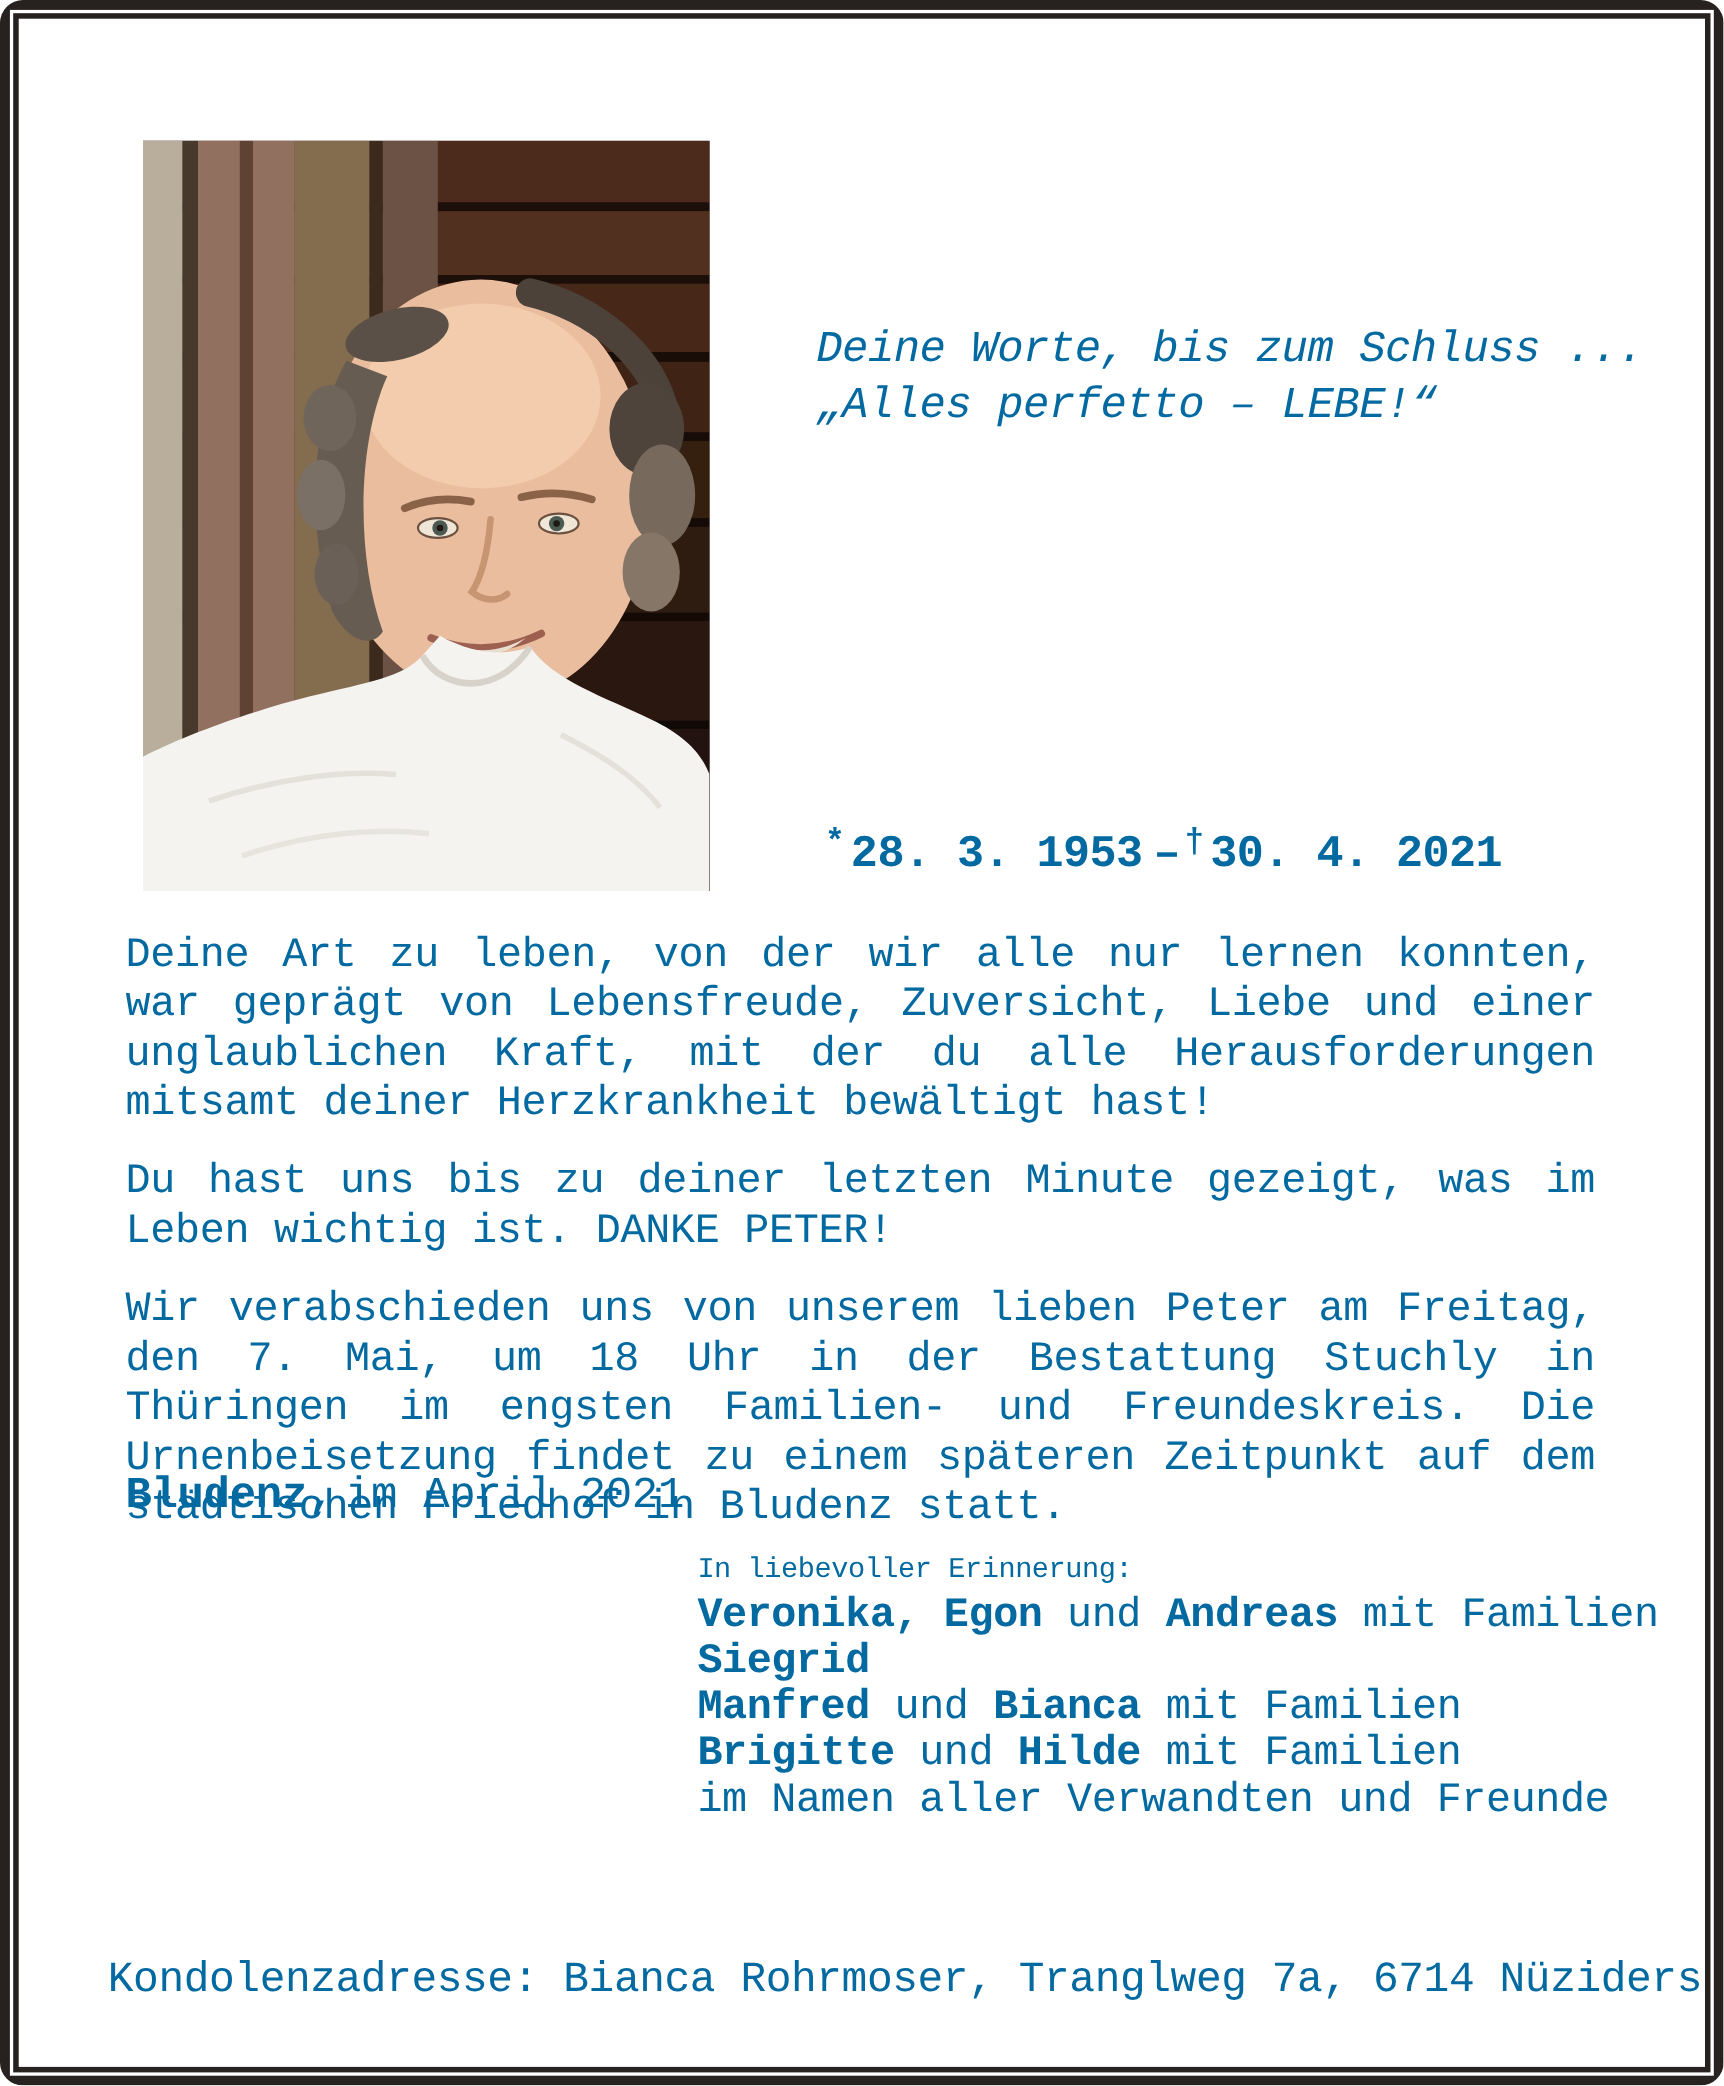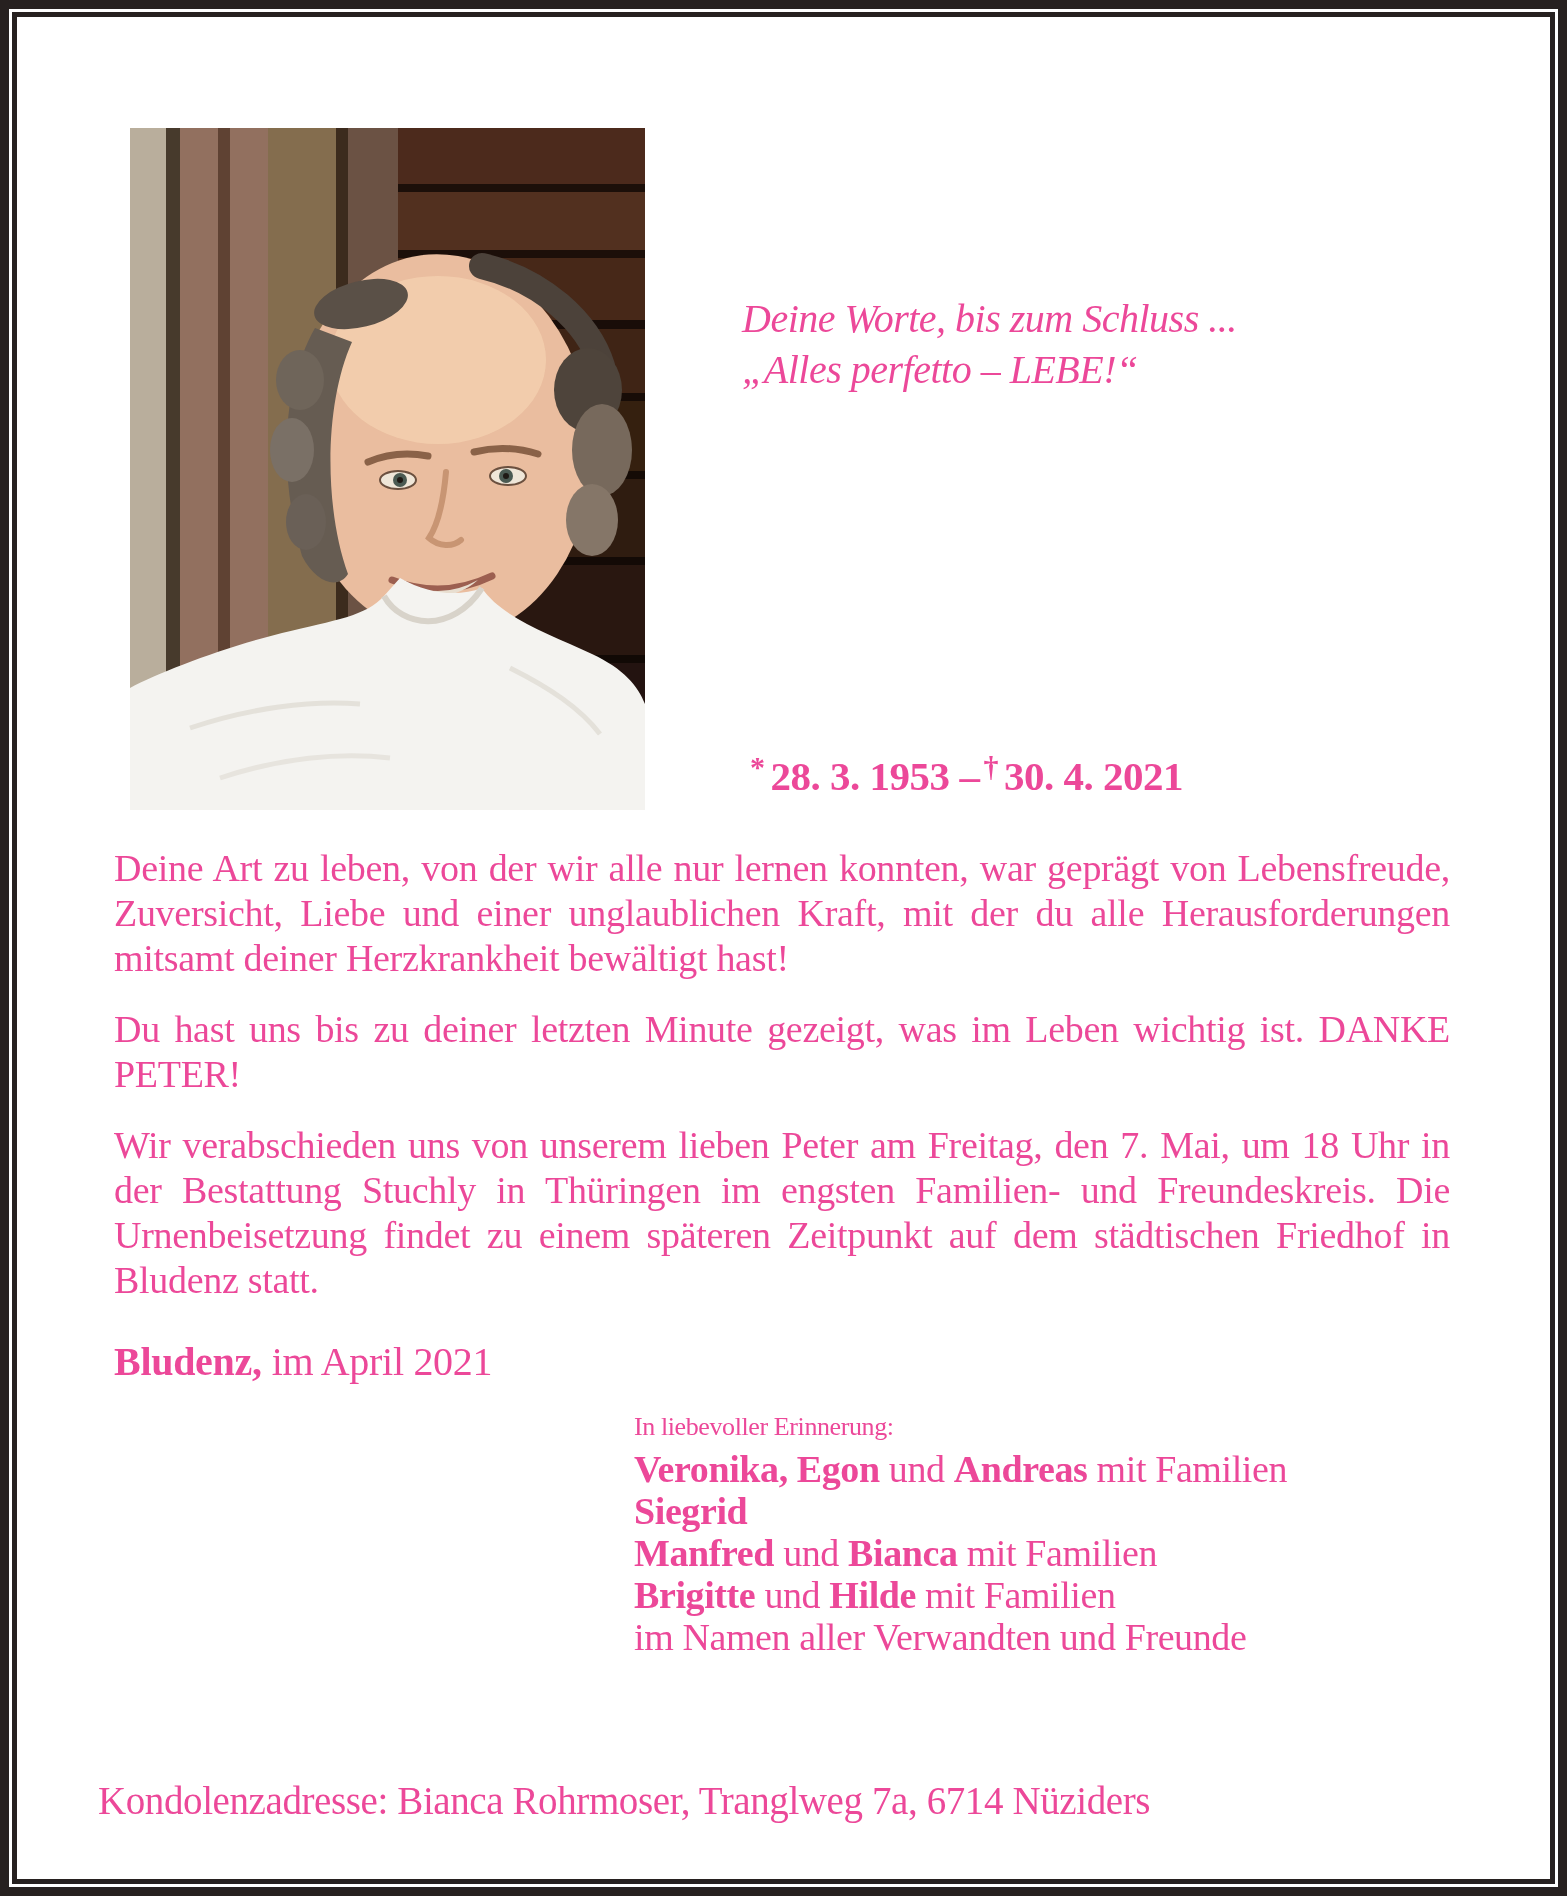--- a/index.html
+++ b/index.html
@@ -1,23 +1,24 @@
 <!DOCTYPE html>
 <html lang="de"><head>
 <meta charset="utf-8">
 <style>
   html, body { margin: 0; padding: 0; background: #ffffff; }
   .page {
     position: relative;
     width: 1567px;
     height: 1896px;
     background: #ffffff;
-    font-family: Liberation Serif, serif;
-    color: #ec4899;
+    font-family: Liberation Mono, monospace;
+    color: #0369a1;
     overflow: hidden;
+    border-radius: 21px;
   }
   
   .frame-outer {
     position: absolute; inset: 0;
     border: 9px solid #272120;
     pointer-events: none; z-index: 50;
   }
   .frame-inner {
     position: absolute; inset: 12px;
     border: 5px solid #272120;

